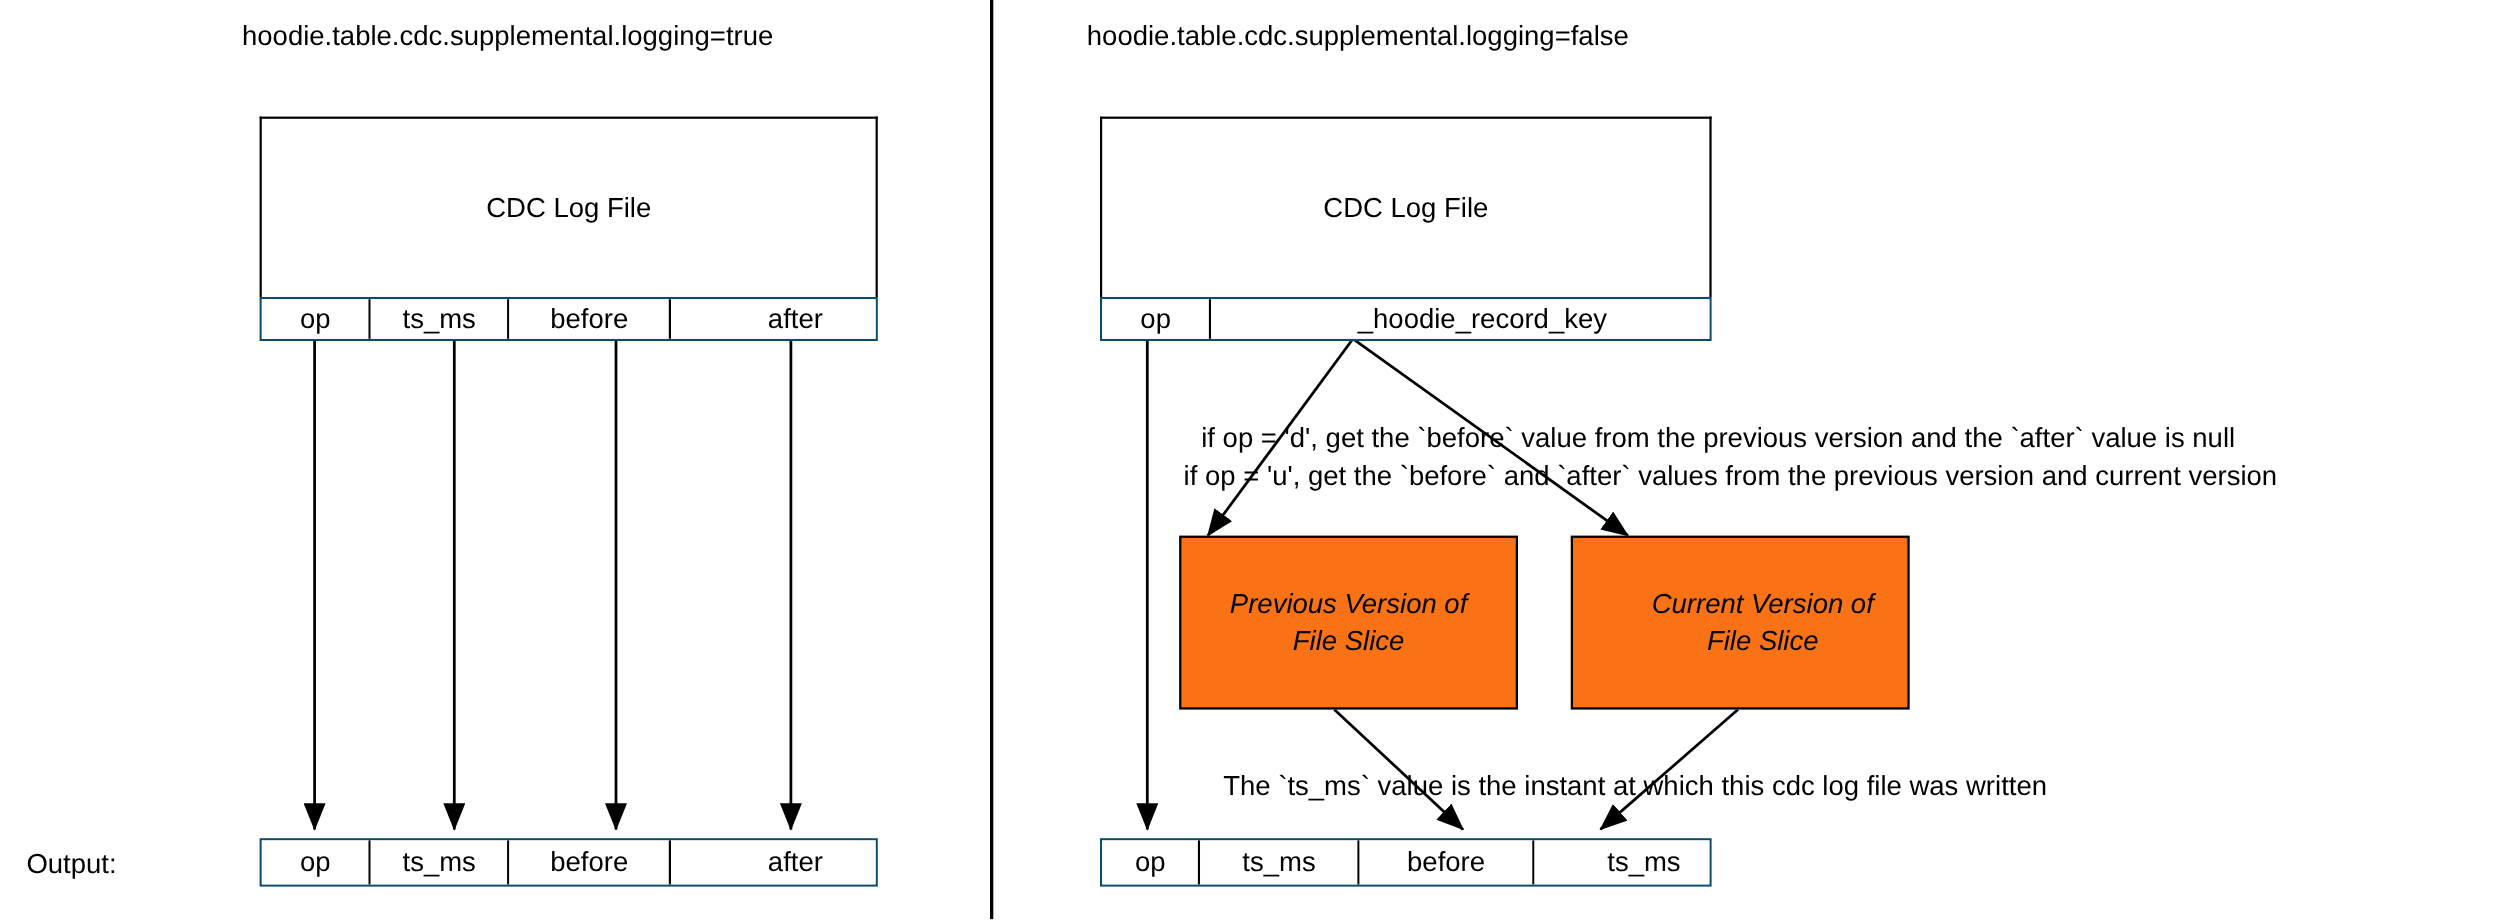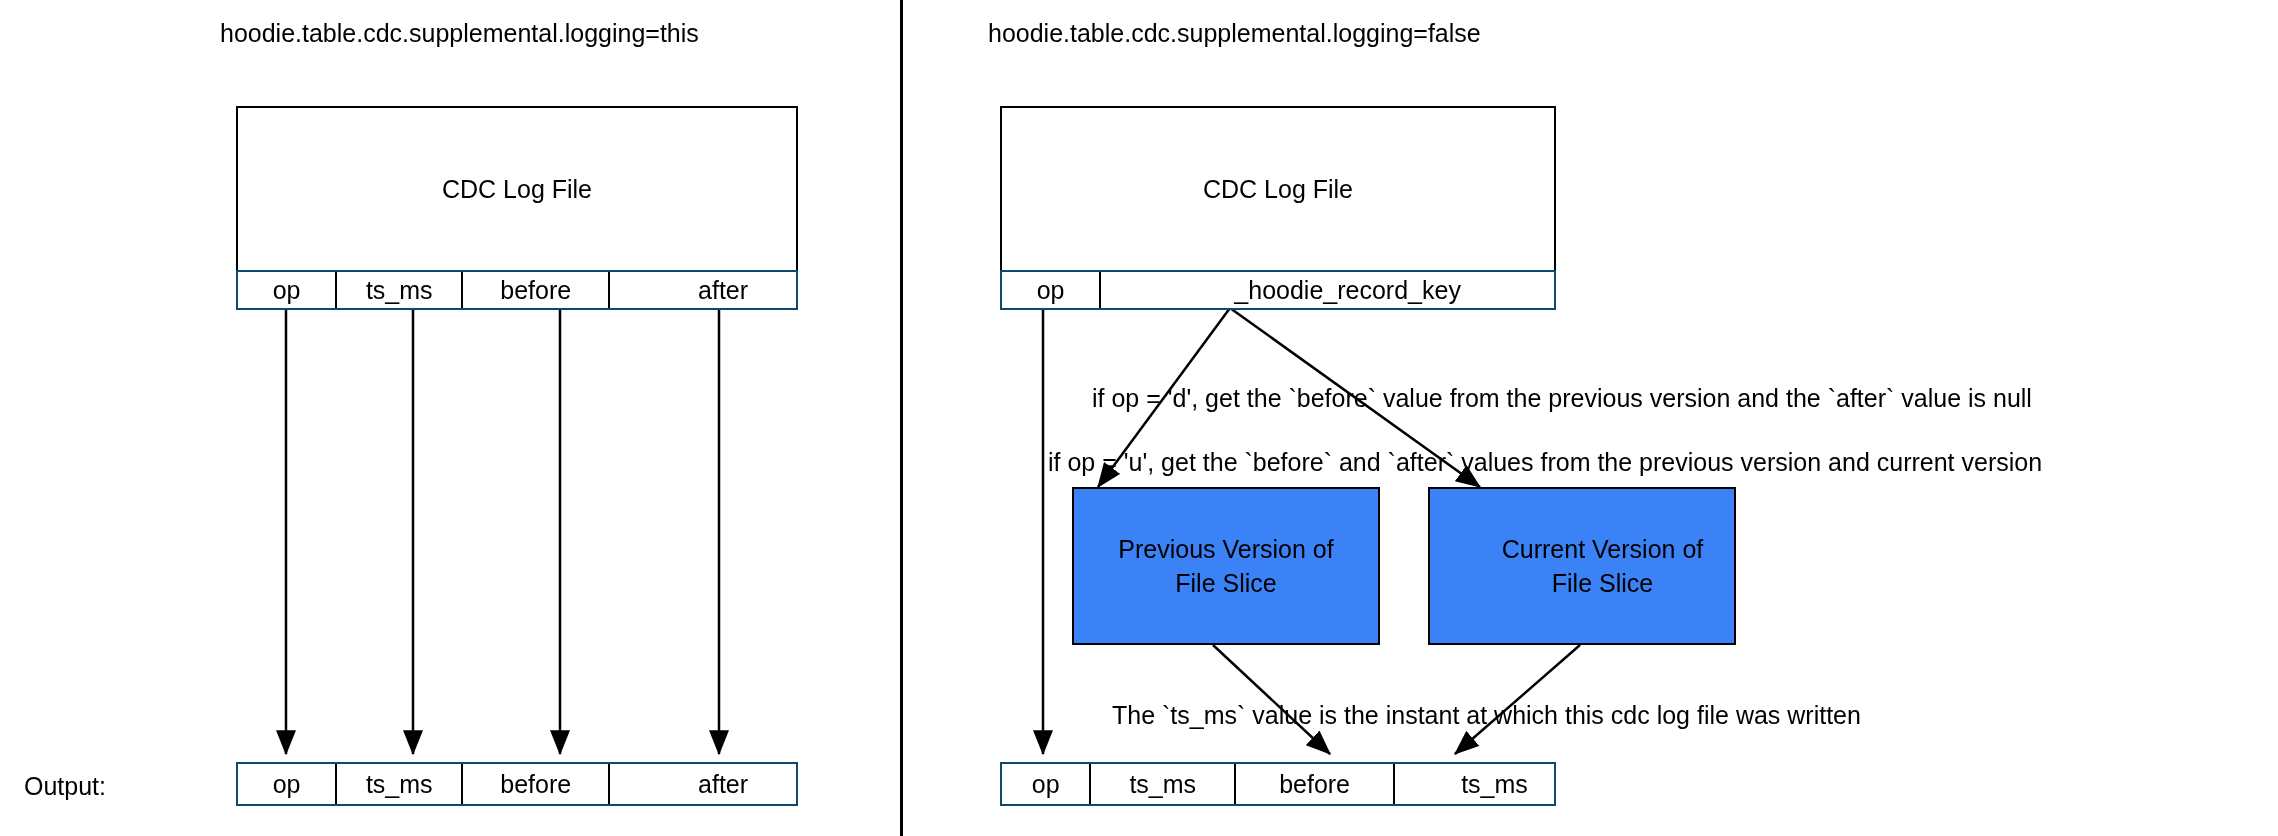--- a/index.html
+++ b/index.html
@@ -59,27 +59,28 @@
     justify-content: center;
     font-size: 25px;
     white-space: nowrap;
     background: #fff;
   }
   .col-cell:last-child { border-right: none; padding-left: 40px; }
 
   .version-box {
     box-sizing: border-box;
     border: 2px solid #000;
-    background: #3b82f6;
+    background: #f97316;
     display: flex;
     align-items: center;
     justify-content: center;
     text-align: center;
     font-size: 25px;
     line-height: 34px;
+    font-style: italic;
   }
 
   
   .note {
     font-size: 25px;
     line-height: 30px;
     white-space: nowrap;
     color: #000;
   }
   .output-label {
@@ -121,21 +122,21 @@
     </g>
 
     <g stroke="#000000" stroke-width="2.5" fill="none" marker-end="url(#arrowhead)">
       <line x1="1213" y1="645" x2="1330" y2="754"></line>
       <line x1="1580" y1="645" x2="1455" y2="754"></line>
     </g>
   </svg>
 
   <div class="abs divider" style="left:900px; top:0px; height:836px;"></div>
 
-  <div class="abs panel-title" style="left:220px; top:18px;">hoodie.table.cdc.supplemental.logging=this</div>
+  <div class="abs panel-title" style="left:220px; top:18px;">hoodie.table.cdc.supplemental.logging=true</div>
 
   <div class="abs cdc-head" style="left:236px; top:106px; width:562px; height:164px;">
     <span>CDC Log File</span>
   </div>
 
   <div class="abs col-row" style="left:236px; top:270px; width:562px; height:40px;">
     <div class="col-cell" style="width:100px;">op</div>
     <div class="col-cell" style="width:127px;">ts_ms</div>
     <div class="col-cell" style="width:148px;">before</div>
     <div class="col-cell" style="width:187px;">after</div>
@@ -155,21 +156,21 @@
   <div class="abs cdc-head" style="left:1000px; top:106px; width:556px; height:164px;">
     <span>CDC Log File</span>
   </div>
 
   <div class="abs col-row" style="left:1000px; top:270px; width:556px; height:40px;">
     <div class="col-cell" style="width:100px;">op</div>
     <div class="col-cell" style="width:456px;">_hoodie_record_key</div>
   </div>
 
   <div class="abs note" style="left:1092px; top:383px;">if op = 'd', get the `before` value from the previous version  and the `after` value is null</div>
-  <div class="abs note" style="left:1048px; top:418px;margin-top:29px;">if op = 'u', get the `before` and `after` values from the previous version and current version</div>
+  <div class="abs note" style="left:1076px; top:418px;">if op = 'u', get the `before` and `after` values from the previous version and current version</div>
 
   <div class="abs version-box" style="left:1072px; top:487px; width:308px; height:158px;">
     <span>
       <span>Previous Version of</span><br>
       <span>File Slice</span>
     </span>
   </div>
 
   <div class="abs version-box" style="left:1428px; top:487px; width:308px; height:158px;padding-left:41px;">
     <span>

